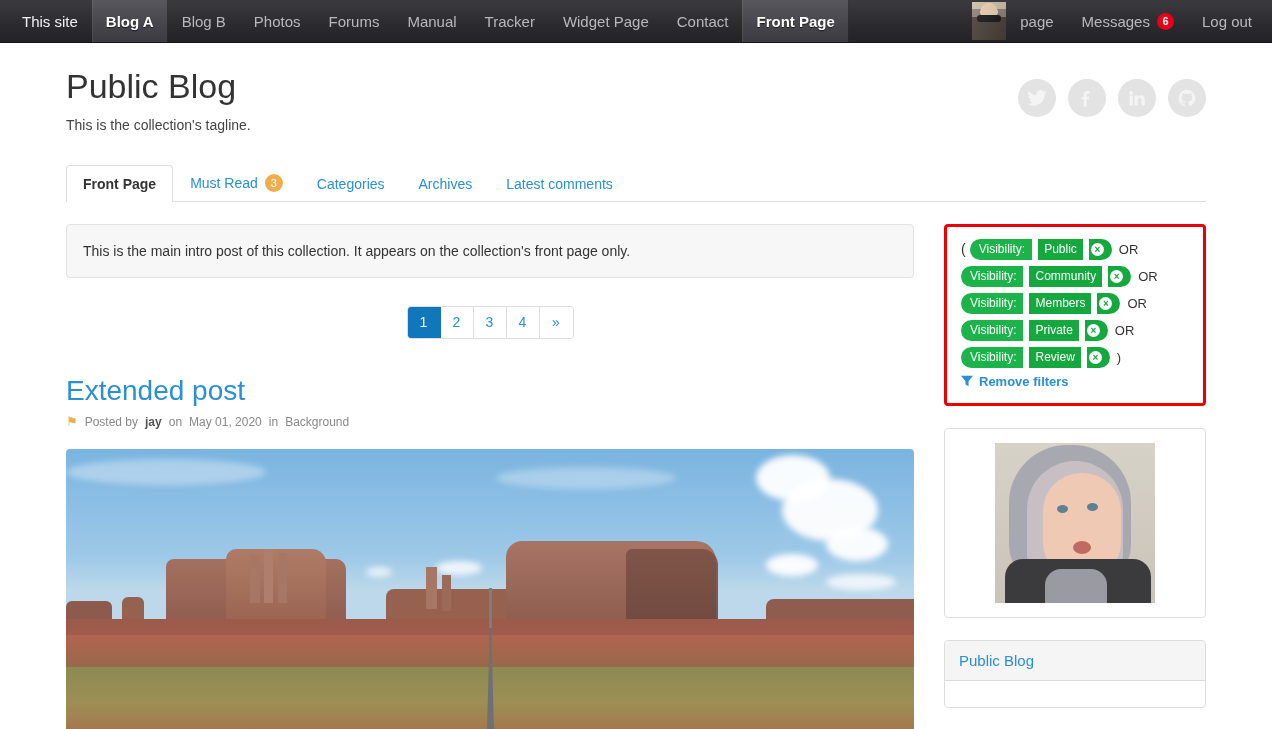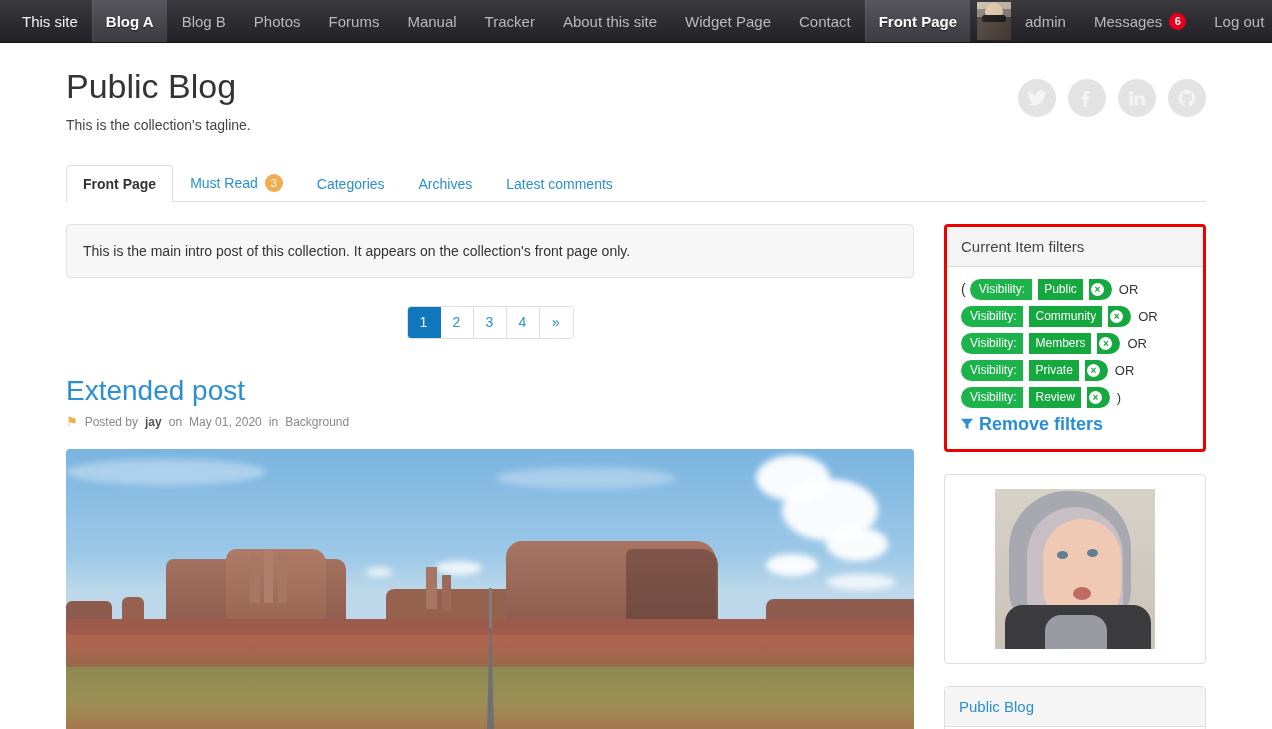--- a/index.html
+++ b/index.html
@@ -273,21 +273,21 @@
     color: #14a83f;
     font-size: 10px;
     line-height: 13px;
     text-align: center;
     font-weight: bold;
   }
   .op { margin-left: 7px; font-size: 13px; color: #333; }
   #remove-filters {
     margin-top: 3px;
     color: #2a8fd4;
-    font-size: 18px;
+    font-size: 13px;
     font-weight: bold;
     display: flex; align-items: center; gap: 6px;
     cursor: pointer;
   }
   .funnel { fill: #2a8fd4; }
 
   #photo-widget { padding: 14px; display: flex; justify-content: center; }
   #baby {
     width: 160px; height: 160px;
     position: relative; overflow: hidden;
@@ -315,30 +315,29 @@
 
 <div id="topnav">
   <div id="nav-left" style="display:flex;align-items:stretch;">
       <div class="navitem light">This site</div>
       <div class="navitem active">Blog A</div>
       <div class="navitem">Blog B</div>
       <div class="navitem">Photos</div>
       <div class="navitem">Forums</div>
       <div class="navitem">Manual</div>
       <div class="navitem">Tracker</div>
-      <div class="navitem">About this site</div>
       <div class="navitem">Widget Page</div>
       <div class="navitem">Contact</div>
       <div class="navitem active">Front Page</div>
     </div>
   <div id="nav-right">
     <div class="avatar-wrap">
         <div class="avatar"></div>
       </div>
-    <div class="navitem">admin</div>
+    <div class="navitem">page</div>
     <div class="navitem">
       <span>Messages</span>
       <span class="msg-badge">6</span>
     </div>
     <div class="navitem">Log out</div>
   </div>
 </div>
 
 <div id="page">
 
@@ -447,21 +446,20 @@
         <div class="road" style="width:9px;height:140px;margin-left:-4px;
                     clip-path: polygon(42% 0, 58% 0, 100% 100%, 0% 100%);"></div>
         <div class="road" style="width:3px;height:40px;margin-left:-1px;bottom:140px;background:#7d7e80;"></div>
         <div style="position:absolute;left:0;bottom:0;width:100%;height:46px;background:linear-gradient(to bottom,rgba(0,0,0,0),rgba(120,70,40,.25));"></div>
       </div>
     </div>
 
     <div id="sidecol">
 
       <div id="filter-panel">
-        <div class="panel-heading">Current Item filters</div>
         <div class="panel-body">
           <div id="filter-rows">
               <div class="filt-line">
                 <span class="paren">(</span>
                 <span class="chip">
                   <span class="chip-key">Visibility:</span>
                   <span class="chip-val">Public</span>
                   <span class="chip-x">
                     <span>×</span>
                   </span>

